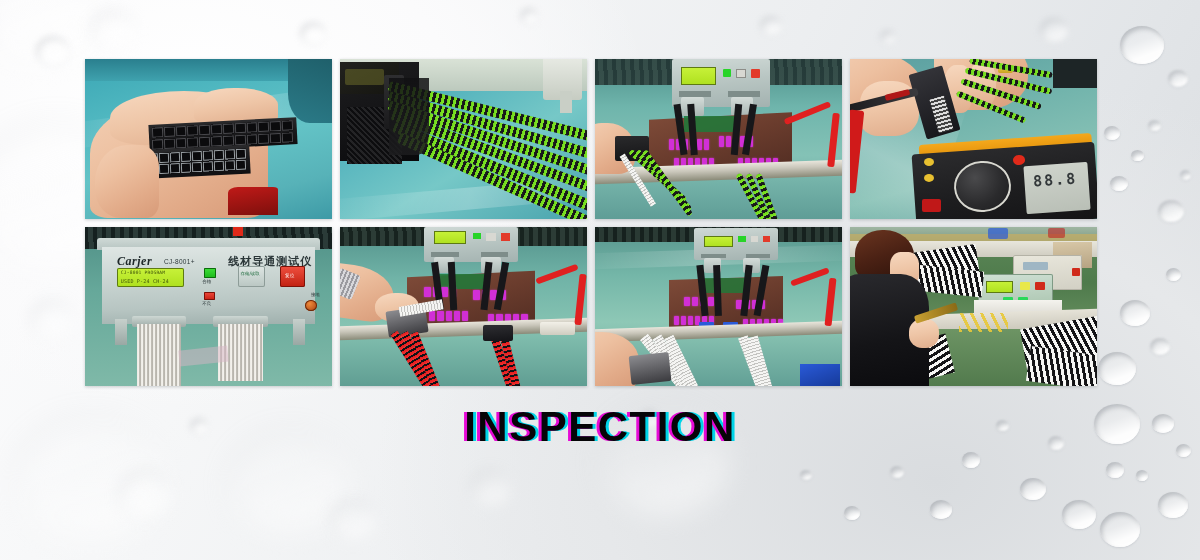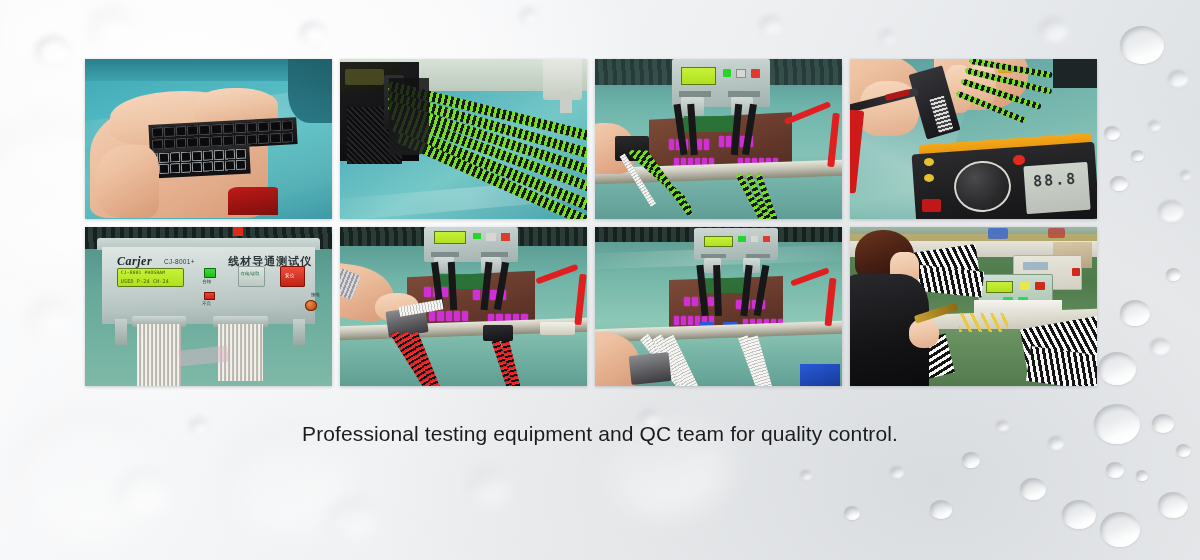--- a/index.html
+++ b/index.html
@@ -665,16 +665,16 @@
         <div class="p hand2" style="left:16%;top:16%;width:12%;height:22%;border-radius:36%;"></div>
         <div class="p shirt" style="left:-6%;top:30%;width:38%;height:70%;border-radius:26% 30% 0 0;"></div>
         <div class="p hand2" style="left:24%;top:58%;width:12%;height:18%;border-radius:44%;"></div>
         <div class="p" style="left:26%;top:52%;width:18%;height:5%;background:linear-gradient(90deg,#c8a032,#8a6a16);border-radius:2px;transform:rotate(-18deg);"></div>
       </div>
     </div>
 
   </div>
 
   <div id="caption">
-    <div id="subtitle">Professional testing equipment and QC team for quality control.</div>
+    <div id="title">INSPECTION</div>
   </div>
 
 </div>
 
 </body></html>

